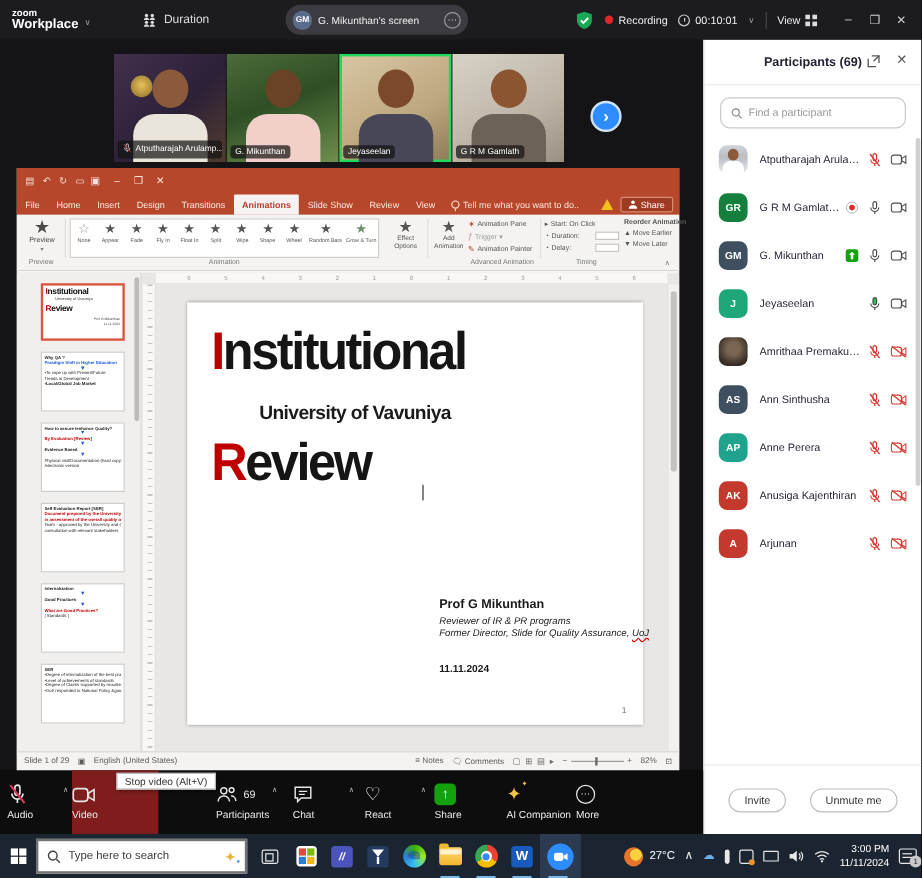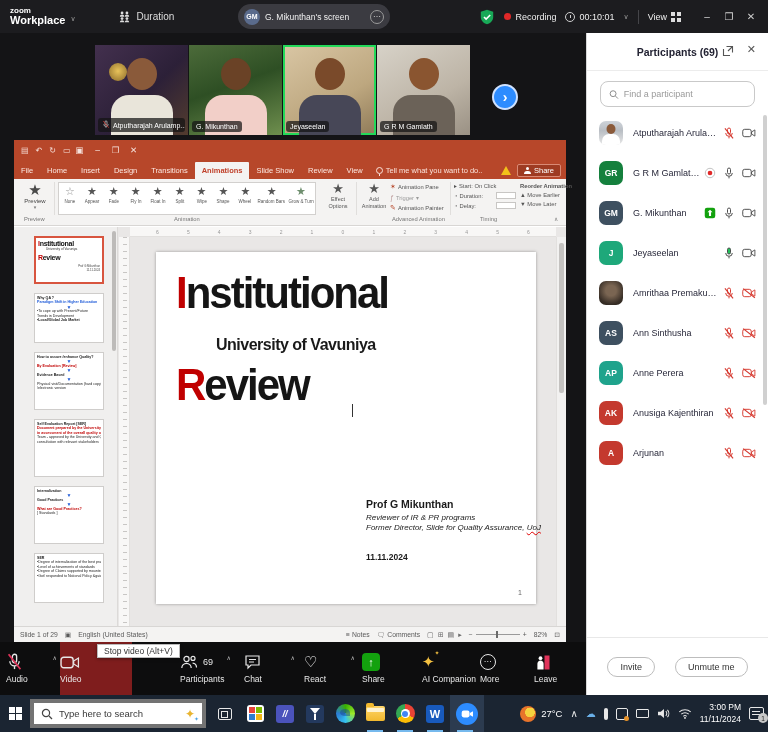--- a/index.html
+++ b/index.html
@@ -163,21 +163,21 @@
   .picons{display:flex;align-items:center;gap:7px;margin-left:4px}
   .p-scrollbar{position:absolute;right:1px;top:2px;width:4px;height:290px;background:#d0d0d0;border-radius:2px}
   .p-foot{height:58px;border-top:1px solid #e8e8e8;display:flex;align-items:center;justify-content:center;gap:20px}
   .pbtn{border:1px solid #bdbdbd;border-radius:12px;background:#fff;font-size:9px;color:#333;padding:4px 12px;font-family:"Liberation Sans",sans-serif;white-space:nowrap}
 
   
   .taskbar{position:absolute;left:0;top:695px;width:768px;height:37px;background:#1b2532;display:flex;align-items:center;z-index:40}
   .startbtn{width:30px;height:100%;display:flex;align-items:center;justify-content:center}
   .winlogo{width:13px;height:13px;display:grid;grid-template-columns:6px 6px;grid-template-rows:6px 6px;gap:1px}
   .winlogo i{background:#fff}
-  .wsearch{width:176px;height:29px;background:#fff;display:flex;align-items:center;gap:6px;padding:0 7px;border:4px solid #737373}
+  .wsearch{width:176px;height:29px;background:#fff;display:flex;align-items:center;gap:6px;padding:0 7px;border:2px solid #737373}
   .wsearch input{border:none;outline:none;flex:1;font-size:9.5px;color:#333;font-family:"Liberation Sans",sans-serif;min-width:0}
   .wsearch input::placeholder{color:#3a3a3a}
   .sparkle{color:#e8b431;font-size:12px;position:relative;line-height:1}
   .sparkle::after{content:"✦";position:absolute;right:-4px;bottom:-2px;font-size:6px;color:#4aa3e8}
   .tapps{display:flex;align-items:center;height:100%;margin-left:4px}
   .tapp{position:relative;width:30px;height:100%;display:flex;align-items:center;justify-content:center}
   .tapp.zoomtile{background:#2c3b4f;width:34px}
   .tapp .uline{position:absolute;left:7px;bottom:0;width:16px;height:2px;background:#76b9ed}
   .tv-ic{width:14px;height:12px;border:1.2px solid #e8e8e8;border-radius:2px;position:relative}
   .tv-ic::after{content:"";position:absolute;left:2px;top:2px;width:5px;height:5px;border:1px solid #e8e8e8}
@@ -632,32 +632,20 @@
           <span class="aic">✦</span>
         </span>
       <span>AI Companion</span>
     </div>
     <div class="tbtn" style="margin-left:4px">
       <span class="ic">
           <span class="morec">⋯</span>
         </span>
       <span>More</span>
     </div>
-    <div class="tbtn" style="margin-left:auto;margin-right:14px">
-      <span class="ic">
-          <svg width="17" height="17" viewBox="0 0 17 17">
-            <path d="M10.5 1.5h5v14h-5" fill="#e0335a"></path>
-            <g fill="#fff">
-              <circle cx="6.5" cy="4.2" r="1.9"></circle>
-              <path d="M3.4 15.5V9.8c0-1.8 1.4-3.2 3.1-3.2s3.1 1.4 3.1 3.2v5.7z"></path>
-            </g>
-          </svg>
-        </span>
-      <span>Leave</span>
-    </div>
   </div>
 
   <aside class="panel">
     <div class="p-head">
       <span class="p-title">Participants (69)</span>
       <svg class="p-pop" width="12" height="12" viewBox="0 0 12 12">
           <path d="M1.5 4v6.5H8" fill="none" stroke="#555" stroke-width="1.1"></path>
           <path d="M4.5 1.5h6v6" fill="none" stroke="#555" stroke-width="1.1"></path>
           <path d="M10.5 1.5L6 6" stroke="#555" stroke-width="1.1"></path>
         </svg>

